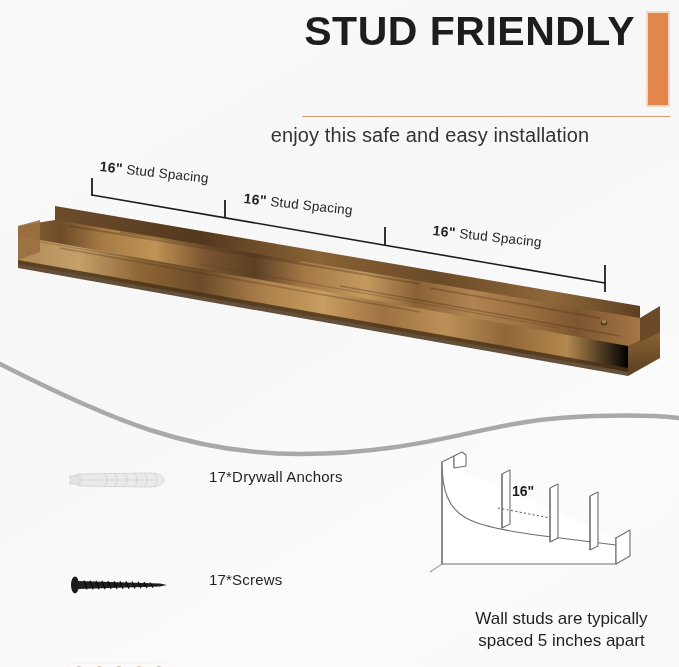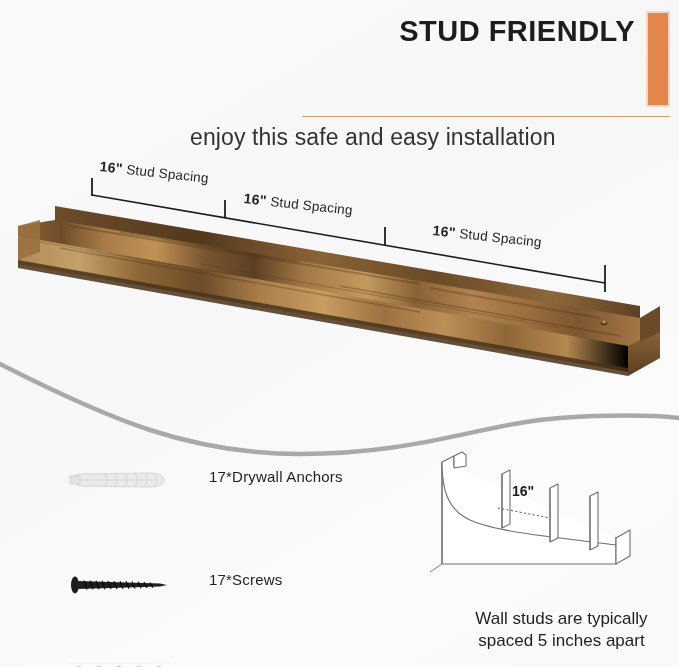--- a/index.html
+++ b/index.html
@@ -10,37 +10,37 @@
     -webkit-font-smoothing:antialiased;
   }
   #page{position:relative;width:679px;height:667px;overflow:hidden;
         background:linear-gradient(150deg,#fafafa 0%,#f7f7f7 40%,#fbfbfb 75%,#f9f9f9 100%);}
 
   
   .headline{
     position:absolute;right:44px;top:6px;width:420px;
     text-align:right;
     font-weight:bold;
-    font-size:29px;
+    font-size:41px;
     line-height:50px;
     letter-spacing:.5px;
     color:#1d1d1d;
   }
   .headline .l2{display:block;}
   .accent-bar{
     position:absolute;right:9px;top:11px;width:24px;height:96px;
     background:#e3864b;border:2px solid #f3d8c6;box-sizing:border-box;
   }
   .divider{
     position:absolute;left:302px;top:116px;width:368px;height:1px;
     background:#d79a6d;
   }
   .subtitle{
-    position:absolute;right:9px;top:124px;width:480px;text-align:left;
-    font-size:23px;color:#333;letter-spacing:.1px;
+    position:absolute;right:9px;top:124px;width:480px;text-align:center;
+    font-size:20px;color:#333;letter-spacing:.1px;
   }
 
   
   .measure-svg{position:absolute;left:0;top:0;width:679px;height:400px;}
   .span-label{
     position:absolute;white-space:nowrap;
     font-size:13.5px;color:#232323;letter-spacing:.2px;
     transform-origin:left bottom;
   }
   .span-label b{font-weight:bold;font-size:14px;}

